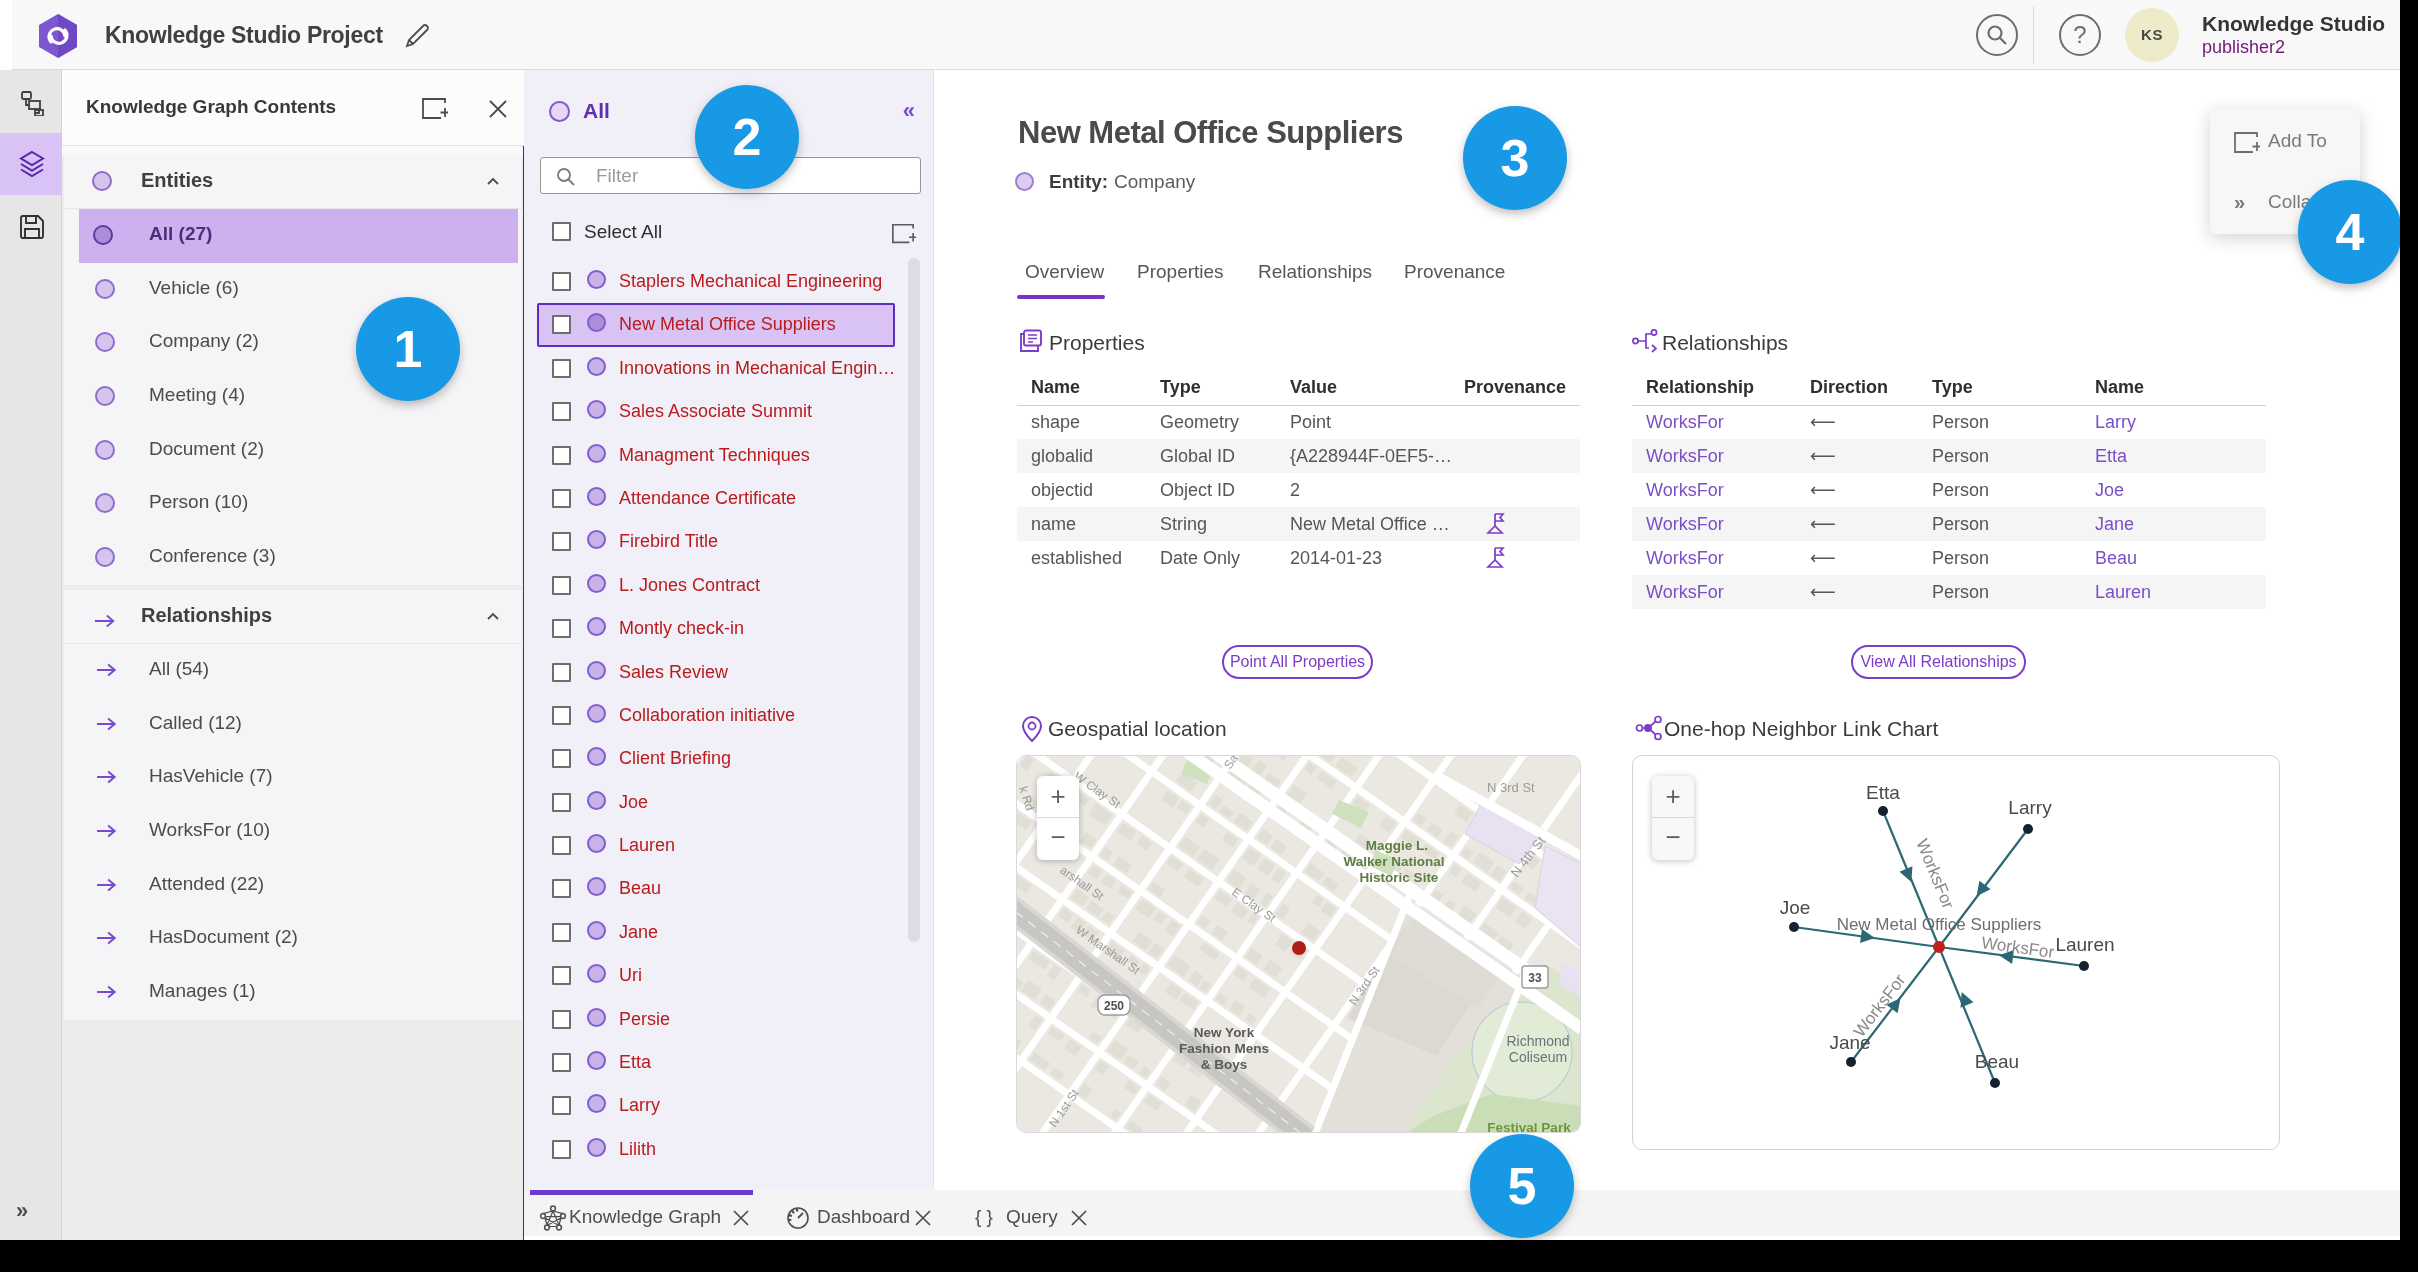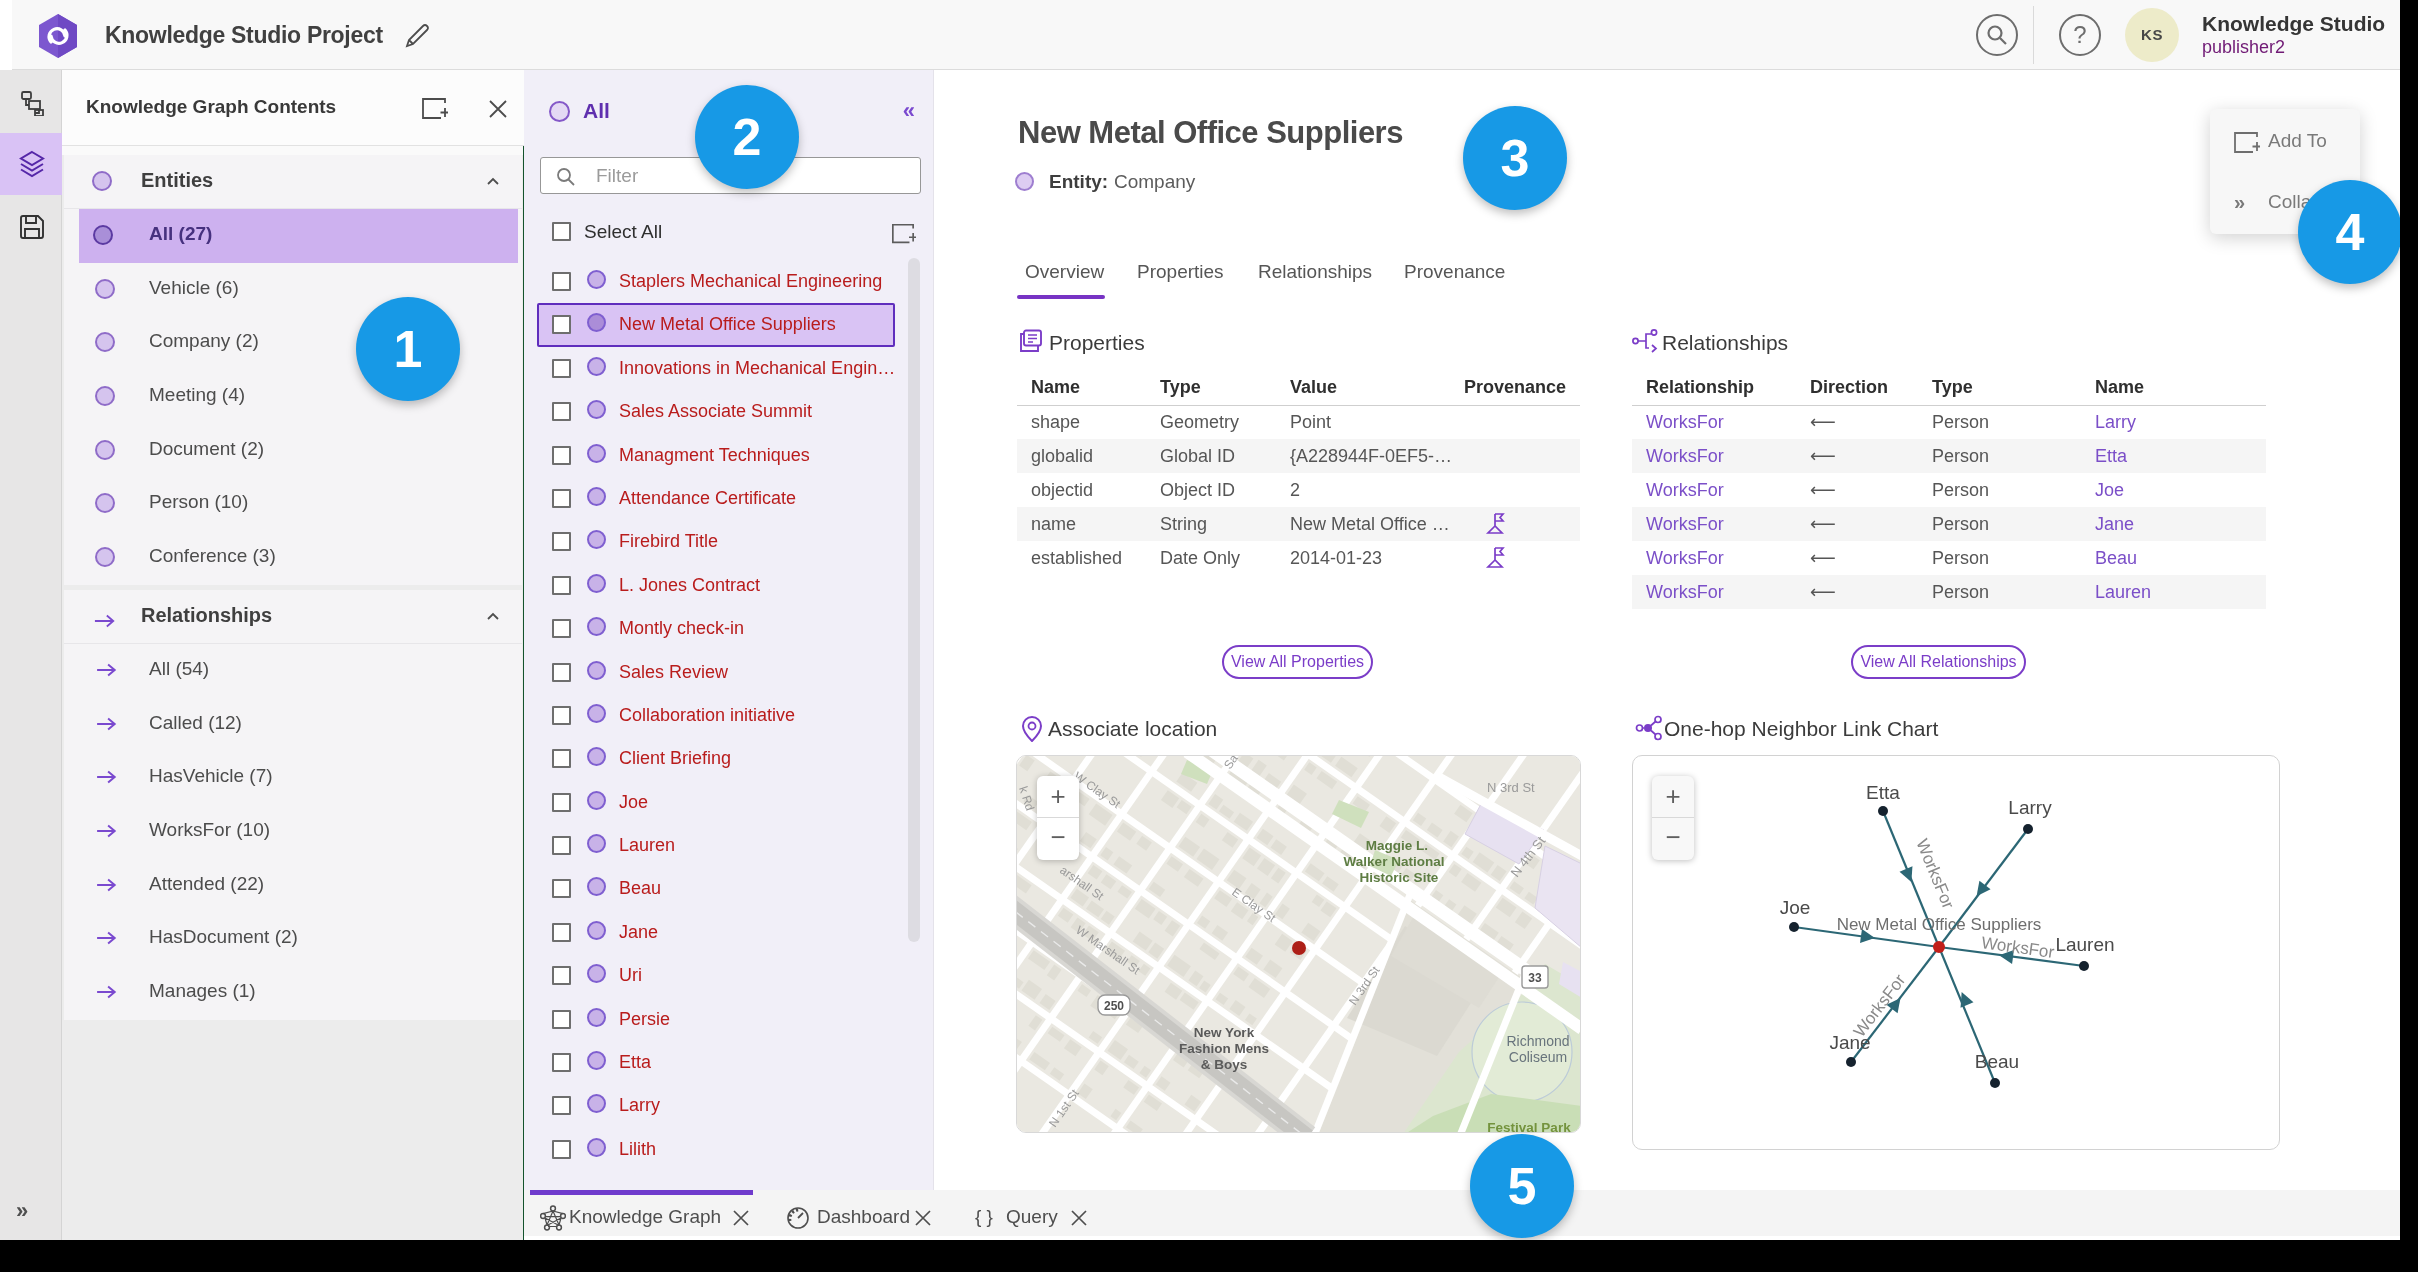--- a/index.html
+++ b/index.html
@@ -463,21 +463,21 @@
       <tr class="alt2">
             <td>established</td>
             <td>Date Only</td>
             <td>2014-01-23</td>
         <td><svg width="22" height="24" viewBox="0 0 22 24" style="vertical-align:middle;margin-left:20px;">
                 <path d="M11 2 V14 M11 14 L4 21 H18 Z M11 2 H19 L16 5.5 L19 9 H11" fill="none" stroke="#7b3dc8" stroke-width="1.7"></path>
               </svg></td>
           </tr>
     </tbody>
       </table>
-    <div class="pill" style="left:287px;top:574px;width:151px;line-height:30px;">View All Properties</div>
+    <div class="pill" style="left:287px;top:574px;width:151px;line-height:30px;">Point All Properties</div>
 
     <svg class="abs" style="left:697px;top:258px" width="26" height="24" viewBox="0 0 26 24">
       <circle cx="3.5" cy="12" r="2.6" fill="none" stroke="#7b3dc8" stroke-width="1.7"></circle>
       <circle cx="22" cy="3.5" r="2.6" fill="none" stroke="#7b3dc8" stroke-width="1.7"></circle>
       <path d="M6 12 H14 M14 12 V5 H19 M14 12 V19 H17 M20 16 L24 19.5 L20 23" fill="none" stroke="#7b3dc8" stroke-width="1.7"></path>
     </svg>
     <div class="sech" style="left:727px;top:260px;">Relationships</div>
     <table class="grid" style="left:697px;top:300px;">
       <tbody>
           <tr>
@@ -523,21 +523,21 @@
             <td class="plink">Lauren</td>
           </tr>
     </tbody>
       </table>
     <div class="pill" style="left:916px;top:574px;width:175px;line-height:30px;">View All Relationships</div>
 
     <svg class="abs" style="left:86px;top:645px" width="22" height="26" viewBox="0 0 22 26">
       <path d="M11 1 C6 1 2 5 2 10 C2 16 11 25 11 25 C11 25 20 16 20 10 C20 5 16 1 11 1 Z" fill="none" stroke="#7b3dc8" stroke-width="2"></path>
       <circle cx="11" cy="10" r="3.5" fill="none" stroke="#7b3dc8" stroke-width="1.8"></circle>
     </svg>
-    <div class="sech" style="left:113px;top:646px;">Associate location</div>
+    <div class="sech" style="left:113px;top:646px;">Geospatial location</div>
     <div id="mapbox" class="abs" style="left:81px;top:684px;width:565px;height:378px;border-radius:10px;overflow:hidden;border:1px solid #d8d8d8;">
       <svg width="565" height="378" viewBox="0 0 565 378" style="display:block">
 <rect width="565" height="378" fill="#edece6"></rect>
 <g transform="rotate(35 282 192)">
 <rect x="-320" y="-320" width="1140" height="1040" fill="#eae8e1"></rect>
 <g fill="#e0ded5">
 <rect x="-52" y="-18" width="11" height="11"></rect>
 <rect x="-38" y="-18" width="17" height="8"></rect>
 <rect x="-30" y="14" width="15" height="8"></rect>
 <rect x="-12" y="9" width="7" height="13"></rect>

